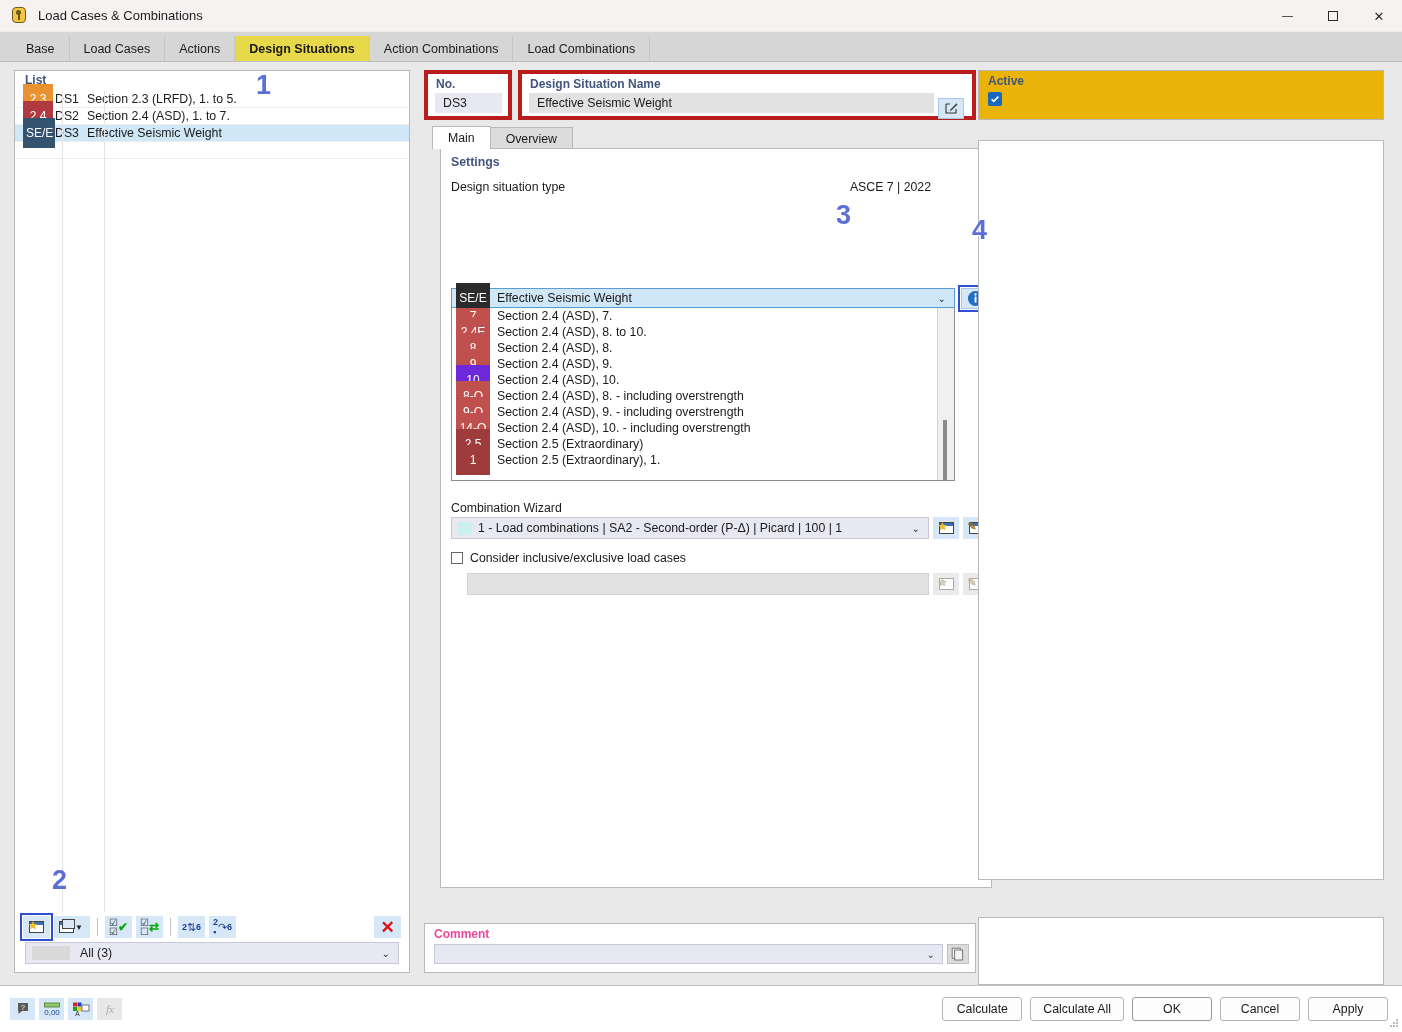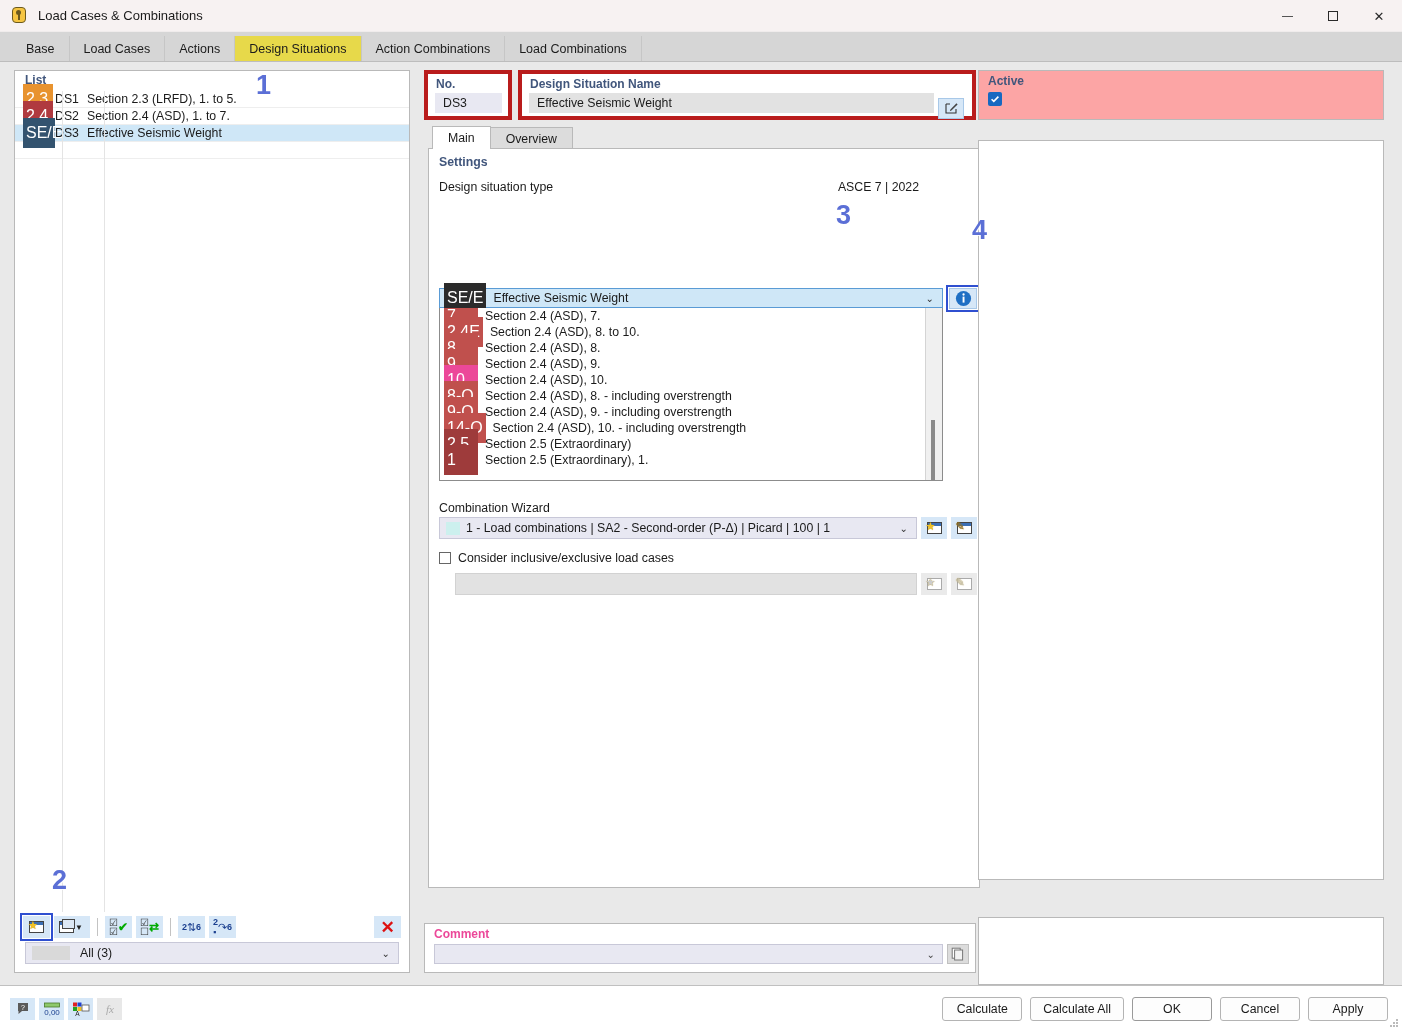--- a/index.html
+++ b/index.html
@@ -53,21 +53,21 @@
     padding-left:12px;
     position:relative;
   }
   .tab {
     height:25px; padding:0 14px;
     display:flex; align-items:center;
     font-size:12.5px; color:#1b1b1b;
     background:#d6d6d6;
     border-right:1px solid #c6c6c6;
   }
-  .tab.active { background:#e7d94a; font-weight:normal; }
+  .tab.active { background:#e7d94a; font-weight:bold; }
   .tab:first-child { }
 
   
   #body-area {
     position:absolute; left:0; top:61px; right:0; bottom:47px;
     background:#e9e9e9;
     border-top:1px solid #bdbdbd;
   }
 
   
@@ -82,22 +82,22 @@
   }
   #list-rows { flex:1; position:relative; }
   .list-row {
     height:17px; display:flex; align-items:center;
     border-bottom:1px solid #eeeeee;
     font-size:12.3px;
   }
   .list-row.selected { background:#cfe7f7; }
   .badge-cell { width:40px; padding-left:8px; display:flex; }
   .badge {
-    display:inline-block; min-width:30px; 
-    color:#fff; font-size:16px; line-height:14px;
+    display:inline-block; min-width:30px; text-align:center;
+    color:#fff; font-size:12px; line-height:14px;
     padding:8px 3px;
   }
   .no-cell { width:32px; color:#1b1b1b; }
   .name-cell { flex:1; color:#1b1b1b; }
   .blank-row { height:17px; border-bottom:1px solid #eeeeee; }
   .vline { position:absolute; top:0; bottom:0; width:1px; background:#e4e4e4; }
 
   
   #left-toolbar {
     height:30px; display:flex; align-items:center;
@@ -177,21 +177,21 @@
     padding-left:8px;
   }
   .subtab {
     height:22px; padding:0 15px; display:flex; align-items:center;
     font-size:12.3px; background:#dcdcdc; border:1px solid #b9b9b9;
     border-bottom:none; margin-right:-1px;
   }
   .subtab.active { background:#fff; height:23px; position:relative; z-index:2; }
 
   #main-card {
-    position:absolute; left:4px; top:78px; width:552px; height:740px;
+    position:absolute; left:16px; top:78px; width:552px; height:740px;
     background:#fff; border:1px solid #b9b9b9;
   }
   #settings-label {
     font-size:12.3px; font-weight:bold; color:#41567c;
     padding:6px 0 0 10px;
   }
   #dst-row {
     position:relative; margin:11px 10px 3px 10px; height:16px;
   }
   #dst-label { font-size:12.3px; }
@@ -274,21 +274,21 @@
   }
   #comment-chev { position:absolute; right:7px; top:4px; font-size:10px; color:#444; }
   #comment-btn {
     width:22px; height:20px; background:#dcdcdc; border:1px solid #c0c0c0;
     display:flex; align-items:center; justify-content:center;
   }
 
   
   #active-card {
     position:absolute; left:978px; top:8px; width:406px; height:50px;
-    background:#fca5a5; border:1px solid #b9b9b9;
+    background:#eab308; border:1px solid #b9b9b9;
   }
   #active-label { font-size:12px; font-weight:bold; color:#41567c; padding:3px 0 0 9px; }
   #active-chk {
     margin:4px 0 0 9px; width:14px; height:14px; background:#1668c1;
     border-radius:2px; display:flex; align-items:center; justify-content:center;
     color:#fff; font-size:10px; line-height:10px;
   }
   #right-big {
     position:absolute; left:978px; top:78px; width:406px; height:740px;
     background:#fff; border:1px solid #b9b9b9;
@@ -498,21 +498,21 @@
             </div>
           <div class="dd-item">
               <span class="badge" style="background:#c0504d">8</span>
               <span class="lbl">Section 2.4 (ASD), 8.</span>
             </div>
           <div class="dd-item">
               <span class="badge" style="background:#c0504d">9</span>
               <span class="lbl">Section 2.4 (ASD), 9.</span>
             </div>
           <div class="dd-item">
-              <span class="badge" style="background:#ec4899">10</span>
+              <span class="badge" style="background:#6d28d9">10</span>
               <span class="lbl">Section 2.4 (ASD), 10.</span>
             </div>
           <div class="dd-item">
               <span class="badge" style="background:#c0504d">8-O</span>
               <span class="lbl">Section 2.4 (ASD), 8. - including overstrength</span>
             </div>
           <div class="dd-item">
               <span class="badge" style="background:#c0504d">9-O</span>
               <span class="lbl">Section 2.4 (ASD), 9. - including overstrength</span>
             </div>

